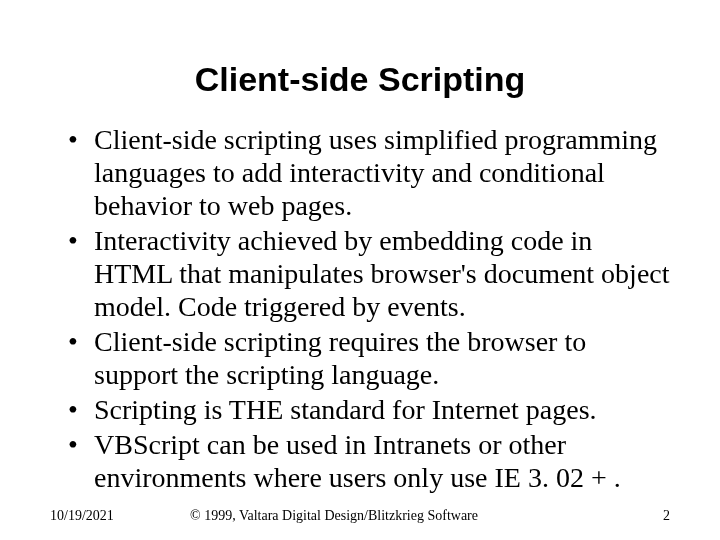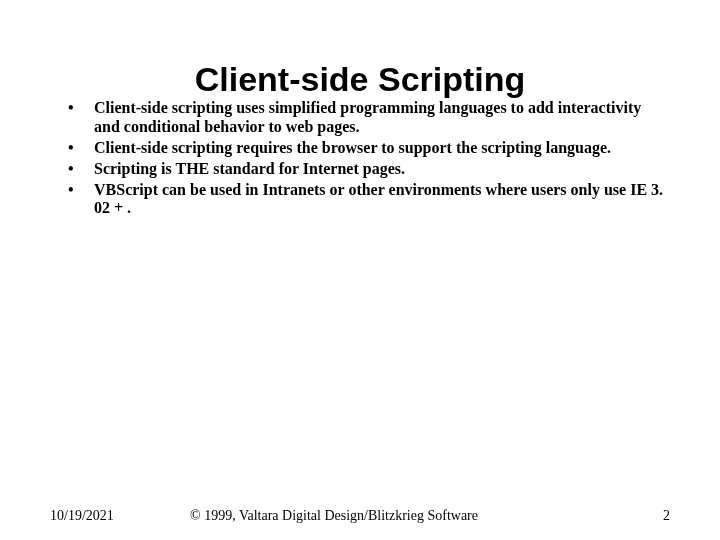--- a/index.html
+++ b/index.html
@@ -1,34 +1,35 @@
 <!DOCTYPE html>
 <html><head>
 <meta charset="utf-8">
 <style>
   * { margin: 0; padding: 0; box-sizing: border-box; }
   html, body { width: 720px; height: 540px; background: #fff; font-family: "Times New Roman", Times, serif; color: #000; }
   .slide { width: 720px; height: 540px; position: relative; padding: 60px 50px 0 50px; }
-  .title { font-family: Arial, Helvetica, sans-serif; font-weight: bold; font-size: 34px; text-align: center; }
+  .title { font-family: Arial, Helvetica, sans-serif; font-weight: bold; font-size: 34px; text-align: center; margin-bottom: 24px; }
   ul.bullets { list-style: none; padding-left: 18px; }
-  ul.bullets li { font-size: 16px; line-height: 1.18; padding-left: 26px; text-indent: -26px; margin-bottom: 2px; font-weight: bold; }
+  ul.bullets li { font-size: 28px; line-height: 1.18; padding-left: 26px; text-indent: -26px; margin-bottom: 2px; }
   ul.bullets li::before { content: "•"; display: inline-block; width: 26px; text-indent: 0; }
   .footer { position: absolute; left: 0; right: 0; bottom: 16px; width: 100%; padding: 0 50px; font-size: 14px; margin-top: 7px; }
   .footer-row { display: flex; align-items: flex-start; justify-content: space-between; }
   .footer-date { width: 140px; text-align: left; }
   .footer-center { flex: 1; text-align: left; }
   .footer-num { width: 60px; text-align: right; }
 </style>
 </head>
 <body>
 
 <div class="slide">
   <h1 class="title">Client-side Scripting</h1>
   <ul class="bullets">
     <li>Client-side scripting uses simplified programming languages to add interactivity and conditional behavior to web pages.</li>
+    <li>Interactivity achieved by embedding code in HTML that manipulates browser's document object model. Code triggered by events.</li>
     <li>Client-side scripting requires the browser to support the scripting language.</li>
     <li>Scripting is THE standard for Internet pages.</li>
     <li>VBScript can be used in Intranets or other environments where users only use IE 3. 02 + .</li>
   </ul>
   <div class="footer">
     <div class="footer-row">
       <div class="footer-date">10/19/2021</div>
       <div class="footer-center">© 1999, Valtara Digital Design/Blitzkrieg Software</div>
       <div class="footer-num">2</div>
     </div>

